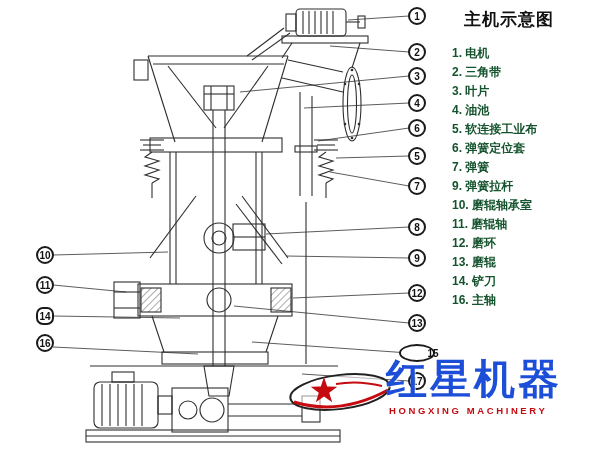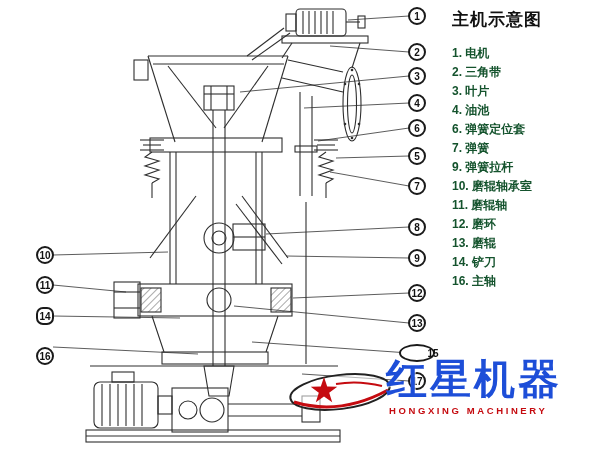--- a/index.html
+++ b/index.html
@@ -30,20 +30,21 @@
     width:146px;
     z-index:2;
   }
   .legend-title {
     font-size:17px;
     font-weight:700;
     color:#111;
     letter-spacing:1px;
     margin-bottom:13px;
     white-space:nowrap;
+    margin-left:12px;
   }
   .legend-item {
     font-size:12px;
     font-weight:700;
     color:#14532d;
     line-height:19px;
     white-space:nowrap;
   }
   .watermark {
     position:absolute;
@@ -231,30 +232,31 @@
     <div class="callout" style="left: 417px; top: 186px;">7</div>
     <div class="callout" style="left: 417px; top: 227px;">8</div>
     <div class="callout" style="left: 417px; top: 258px;">9</div>
     <div class="callout" style="left: 417px; top: 293px;">12</div>
     <div class="callout" style="left: 417px; top: 323px;">13</div>
     <div class="callout" style="left: 417px; top: 353px; padding-left: 32px;">15</div>
     <div class="callout" style="left: 417px; top: 381px;">17</div>
     <div class="callout" style="left: 45px; top: 255px;">10</div>
     <div class="callout" style="left: 45px; top: 285px;">11</div>
     <div class="callout" style="left: 45px; top: 316px; border-radius: 7px;">14</div>
-    <div class="callout" style="left: 45px; top: 356px;">16</div>
+    <div class="callout" style="left: 45px; top: 343px;">16</div>
   </div>
 
 <div class="legend">
   <div class="legend-title">主机示意图</div>
   <div>
       <div class="legend-item">1. 电机</div>
       <div class="legend-item">2. 三角带</div>
       <div class="legend-item">3. 叶片</div>
       <div class="legend-item">4. 油池</div>
+      <div class="legend-item">5. 软连接工业布</div>
       <div class="legend-item">6. 弹簧定位套</div>
       <div class="legend-item">7. 弹簧</div>
       <div class="legend-item">9. 弹簧拉杆</div>
       <div class="legend-item">10. 磨辊轴承室</div>
       <div class="legend-item">11. 磨辊轴</div>
       <div class="legend-item">12. 磨环</div>
       <div class="legend-item">13. 磨辊</div>
       <div class="legend-item">14. 铲刀</div>
       <div class="legend-item">16. 主轴</div>
     </div>

